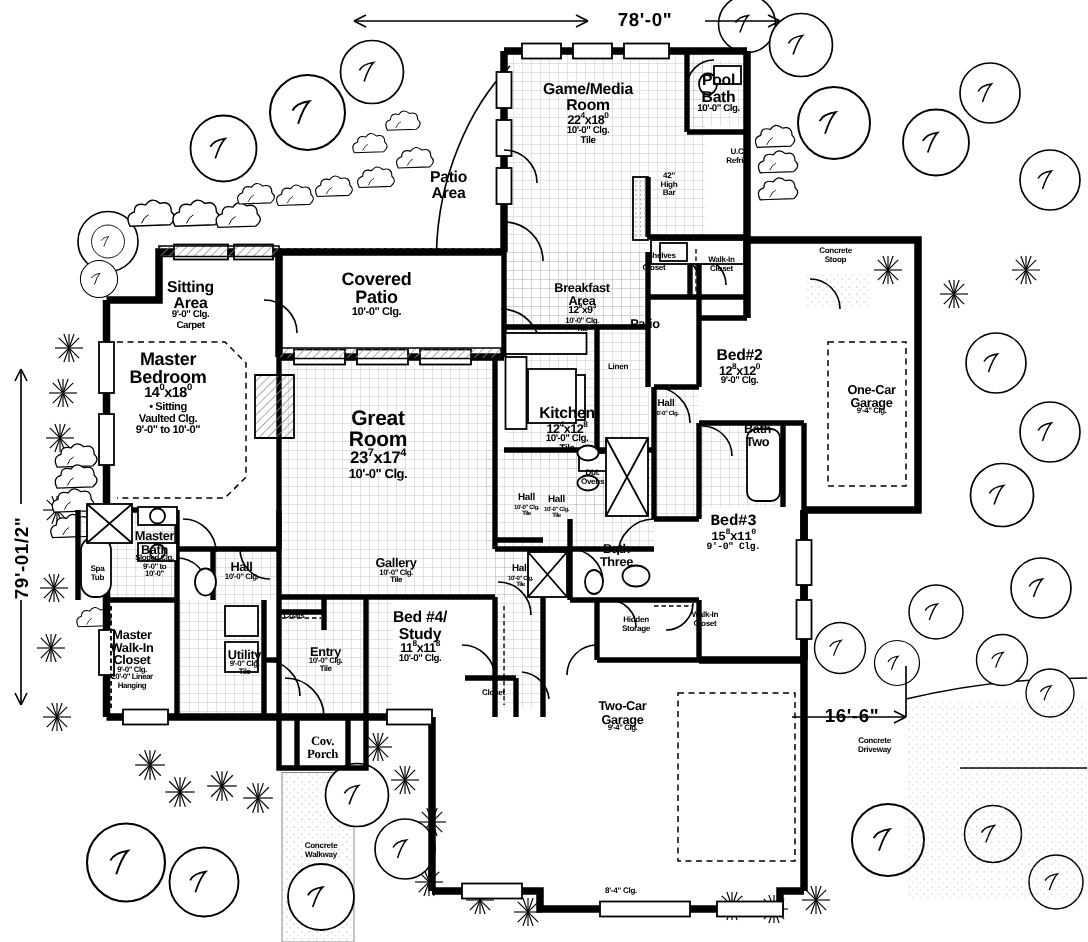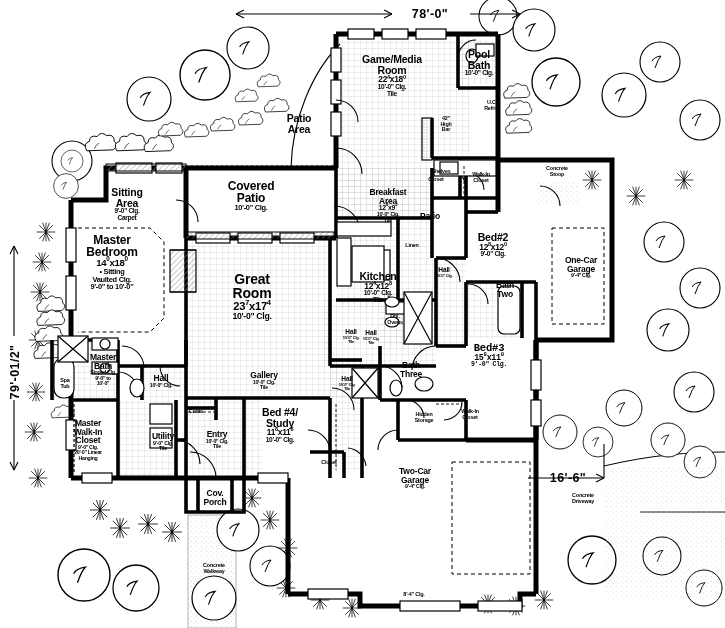--- a/index.html
+++ b/index.html
@@ -615,21 +615,21 @@
       <div class="lbl rm-md" style="left: 280px; top: 425px;">Bed #4/<br>Study<span class="dim">11<sup>8</sup>x11<sup>8</sup></span><span class="sub" style="font-size:0.62em">10'-0" Clg.</span></div>
       <div class="lbl rm-sm" style="left: 505px; top: 290px;">Bath<br>Two</div>
       <div class="lbl rm-sm" style="left: 411px; top: 370px;">Bath<br>Three</div>
       <div class="lbl rm-sm" style="left: 103px; top: 370px;">Master<br>Bath<span class="sub" style="font-size:0.62em">Sloped Clg.<br>9'-0" to<br>10'-0"</span></div>
       <div class="lbl rm-sm" style="left: 88px; top: 440px;">Master<br>Walk-In<br>Closet<span class="sub" style="font-size:0.62em">9'-0" Clg.<br>20'-0" Linear<br>Hanging</span></div>
       <div class="lbl rm-sm" style="left: 163px; top: 442px;">Utility<span class="sub" style="font-size:0.62em">9'-0" Clg.<br>Tile</span></div>
       <div class="lbl rm-sm" style="left: 217px; top: 440px;">Entry<span class="sub" style="font-size:0.62em">10'-0" Clg.<br>Tile</span></div>
       <div class="lbl rm-sm" style="left: 264px; top: 381px;">Gallery<span class="sub" style="font-size:0.62em">10'-0" Clg.<br>Tile</span></div>
       <div class="lbl rm-sm" style="left: 581px; top: 267px;">One-Car<br>Garage<span class="sub" style="font-size:0.62em">9'-4" Clg.</span></div>
       <div class="lbl rm-sm" style="left: 415px; top: 478px;">Two-Car<br>Garage<span class="sub" style="font-size:0.62em">9'-4" Clg.</span></div>
-      <div class="lbl rm-sm" style="left: 215px; top: 498px;">Cov.<br>Porch</div>
+      <div class="lbl rm-sm" style="left: 215px; top: 498px; font-family: Liberation Serif, serif;">Cov.<br>Porch</div>
     </div>
   <div id="hall-labels">
       <div class="lbl rm-sm" style="left: 161px; top: 381px;">Hall<span class="sub" style="font-size:0.62em">10'-0" Clg.</span></div>
       <div class="lbl rm-xs" style="left: 351px; top: 337px;">Hall<span class="sub" style="font-size:0.62em">10'-0" Clg.<br>Tile</span></div>
       <div class="lbl rm-xs" style="left: 444px; top: 272px;">Hall<span class="sub" style="font-size:0.62em">10'-0" Clg.</span></div>
       <div class="lbl rm-xs" style="left: 371px; top: 338px;">Hall<span class="sub" style="font-size:0.62em">10'-0" Clg.<br>Tile</span></div>
       <div class="lbl rm-xs" style="left: 347px; top: 384px;">Hall<span class="sub" style="font-size:0.62em">10'-0" Clg.<br>Tile</span></div>
     </div>
   <div id="annotation-labels">
       <div class="lbl rm-xxs" style="left: 441px; top: 172px;">Shelves</div>

